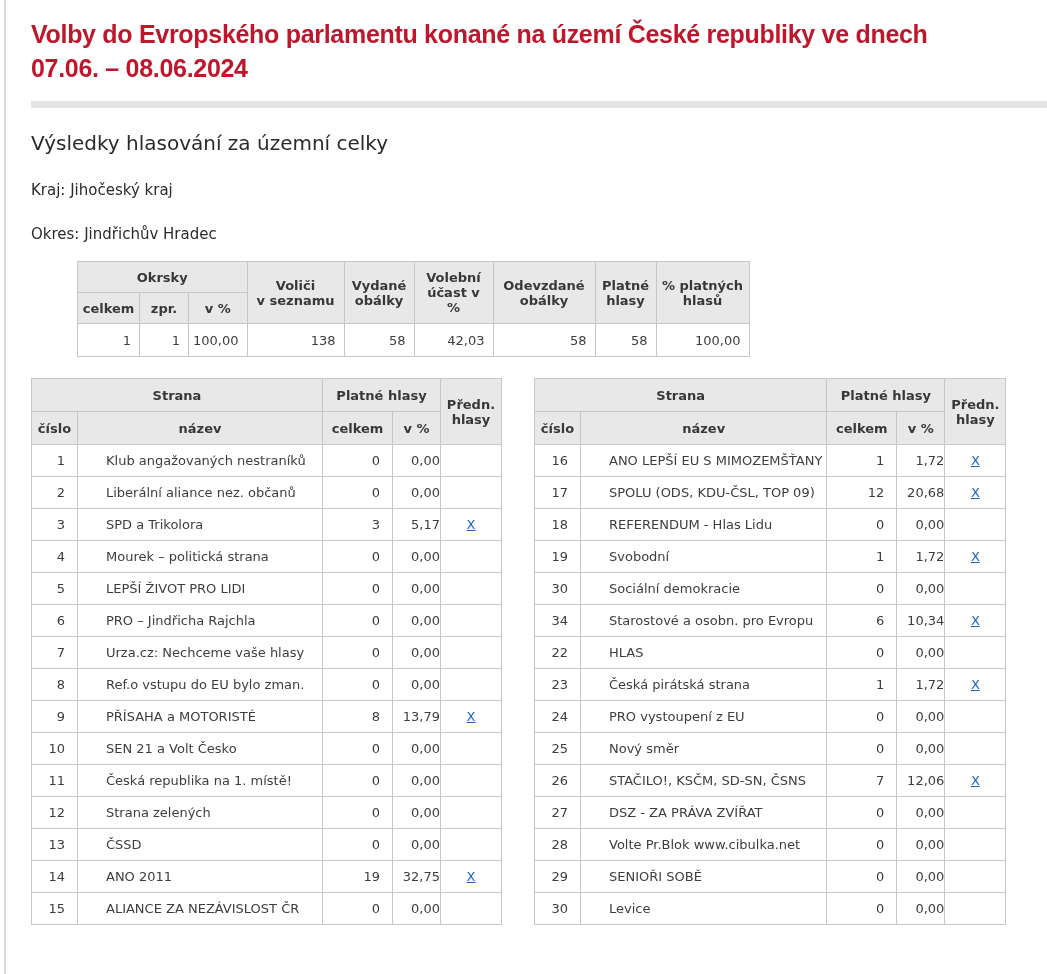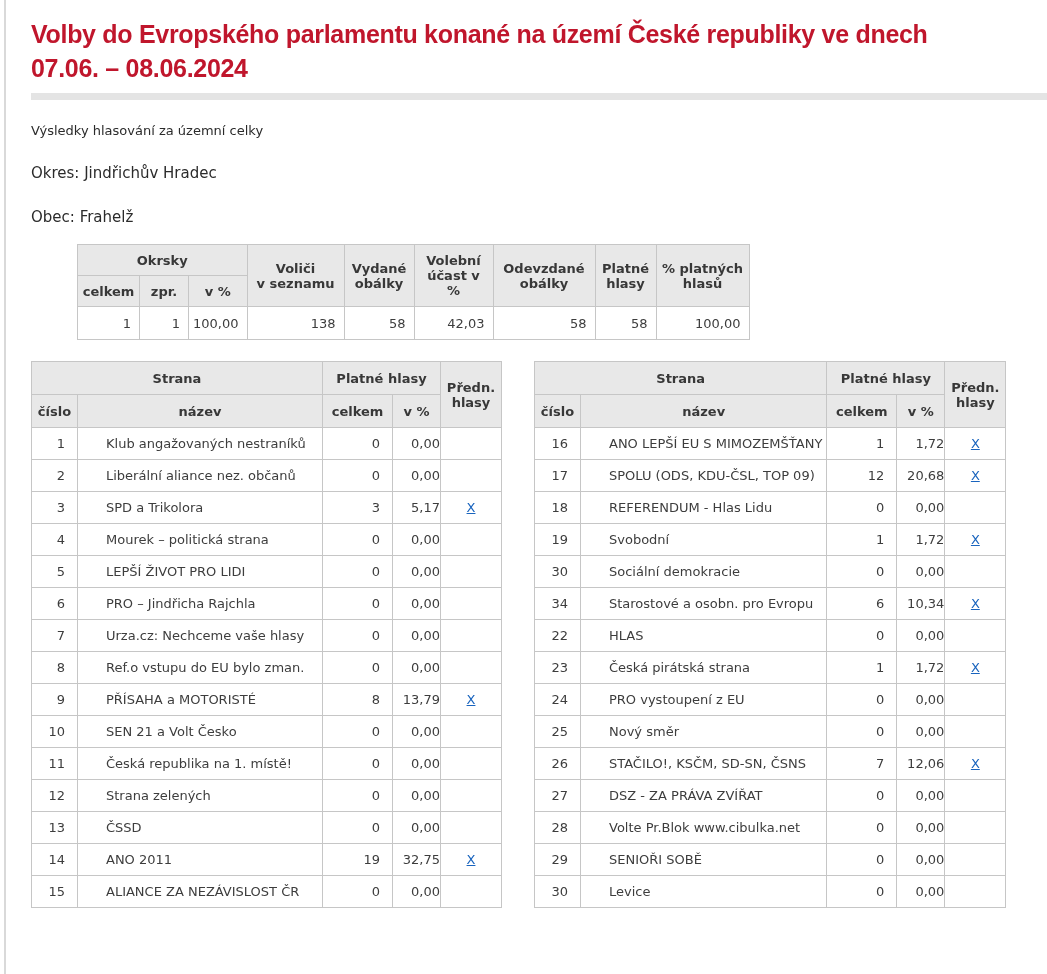--- a/index.html
+++ b/index.html
@@ -14,39 +14,39 @@
   
   .page-edge {
     position: absolute;
     left: 4px; top: 0; bottom: 0;
     width: 2px;
     background: #d9d9d9;
   }
 
   .head-block { padding: 17px 45px 0 31px; }
   h1.title {
-    margin: 0 0 8px 0;
+    margin: 0 0 16px 0;
     max-width: 958px;
     font-family: "Liberation Sans", sans-serif;
     font-size: 25px;
     font-weight: bold;
     letter-spacing: -0.3px;
     line-height: 34px;
     color: #c0162c;
   }
   .divider {
     margin-left: 31px;
     height: 7px;
     background: #e4e4e4;
   }
 
   .content { padding: 0 40px 18px 31px; }
   h2.section-heading {
     margin: 23px 0 0 0;
-    font-size: 13px;
+    font-size: 20px;
     font-weight: normal;
     color: #2b2b2b;
   }
   .geo-label {
     margin: 26px 0 0 0;
     font-size: 15px;
     color: #2b2b2b;
   }
 
   table {
@@ -103,22 +103,22 @@
 <div class="head-block">
   <h1 class="title">Volby do Evropského parlamentu konané na území České republiky ve dnech 07.06. – 08.06.2024</h1>
 </div>
 
 <div class="divider"></div>
 
 <div class="content">
 
   <h2 class="section-heading">Výsledky hlasování za územní celky</h2>
 
+  <p class="geo-label">Kraj: Jihočeský kraj</p>
   <p class="geo-label">Okres: Jindřichův Hradec</p>
-  <p class="geo-label">Obec: Frahelž</p>
 
   <table class="summary-table">
     <colgroup>
       <col style="width:62px">
         <col style="width:49px">
         <col style="width:53px">
       <col style="width:97px">
         <col style="width:70px">
         <col style="width:79px">
       <col style="width:102px">

